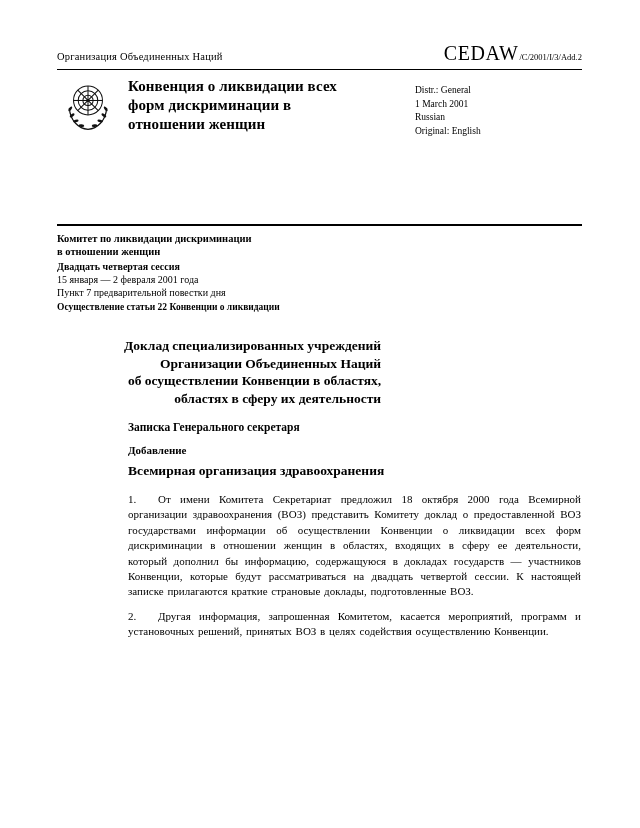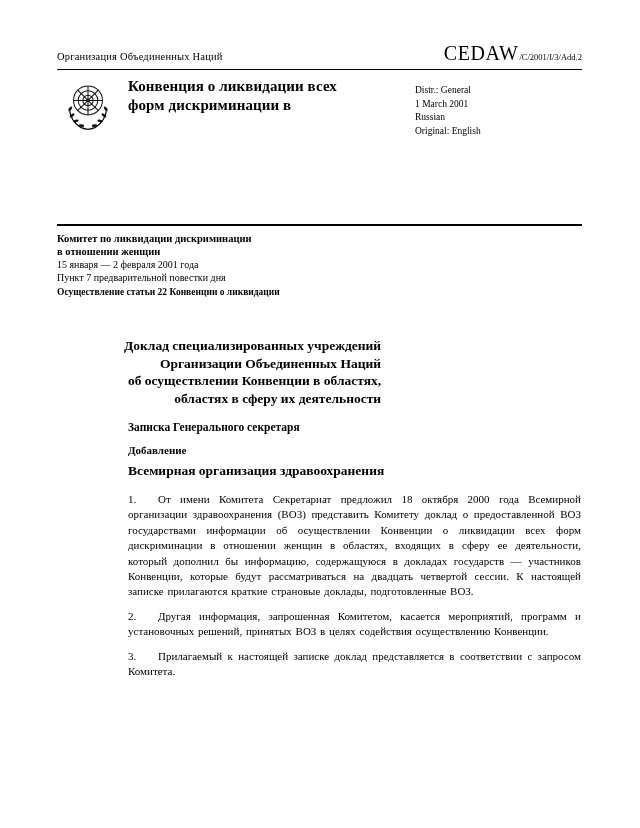--- a/index.html
+++ b/index.html
@@ -128,34 +128,36 @@
         <ellipse cx="47" cy="39" rx="1.4" ry="3" transform="rotate(-55 47 39)"></ellipse>
         <ellipse cx="43" cy="45" rx="1.4" ry="3" transform="rotate(-75 43 45)"></ellipse>
         <ellipse cx="37" cy="50" rx="1.4" ry="3" transform="rotate(-95 37 50)"></ellipse>
       </g>
     </svg>
   </div>
 
   <div class="masthead-title">
     <div>Конвенция о ликвидации всех</div>
     <div>форм дискриминации в</div>
+    <div>отношении женщин</div>
   </div>
 
   <div class="distr-block">
     <div>Distr.: General</div>
     <div>1 March 2001</div>
     <div>Russian</div>
     <div>Original: English</div>
   </div>
 
   <div class="thick-rule"></div>
 
   <div class="committee">
     <div class="b">Комитет по ликвидации дискриминации</div>
     <div class="b">в отношении женщин</div>
+    <div class="b sm gap">Двадцать четвертая сессия</div>
     <div class="sm">15 января — 2 февраля 2001 года</div>
     <div class="sm">Пункт 7 предварительной повестки дня</div>
     <div class="b agenda gap">Осуществление статьи 22 Конвенции о ликвидации</div>
   </div>
 
   <div class="body-title">
     <div>Доклад специализированных учреждений</div>
     <div>Организации Объединенных Наций</div>
     <div>об осуществлении Конвенции в областях,</div>
     <div>областях в сферу их деятельности</div>
@@ -165,21 +167,18 @@
   <div class="addendum">Добавление</div>
   <div class="who-heading">Всемирная организация здравоохранения</div>
 
   <div class="paragraphs">
     <div class="para">
       <span class="pnum">1.</span><span>От имени Комитета Секретариат предложил 18 октября 2000 года Всемирной организации здравоохранения (ВОЗ) представить Комитету доклад о предоставленной ВОЗ государствами информации об осуществлении Конвенции о ликвидации всех форм дискриминации в отношении женщин в областях, входящих в сферу ее деятельности, который дополнил бы информацию, содержащуюся в докладах государств — участников Конвенции, которые будут рассматриваться на двадцать четвертой сессии. К настоящей записке прилагаются краткие страновые доклады, подготовленные ВОЗ.</span>
     </div>
     <div class="para">
       <span class="pnum">2.</span><span>Другая информация, запрошенная Комитетом, касается мероприятий, программ и установочных решений, принятых ВОЗ в целях содействия осуществлению Конвенции.</span>
     </div>
-    <div class="para">
-      <span class="pnum">3.</span><span>Прилагаемый к настоящей записке доклад представляется в соответствии с запросом Комитета.</span>
-    </div>
   </div>
 
   <div class="footer-doc">01-27056 (R)    300301    020401</div>
   <div class="footer-barcode">*0127056*</div>
 
 </div>
 
 </body></html>

